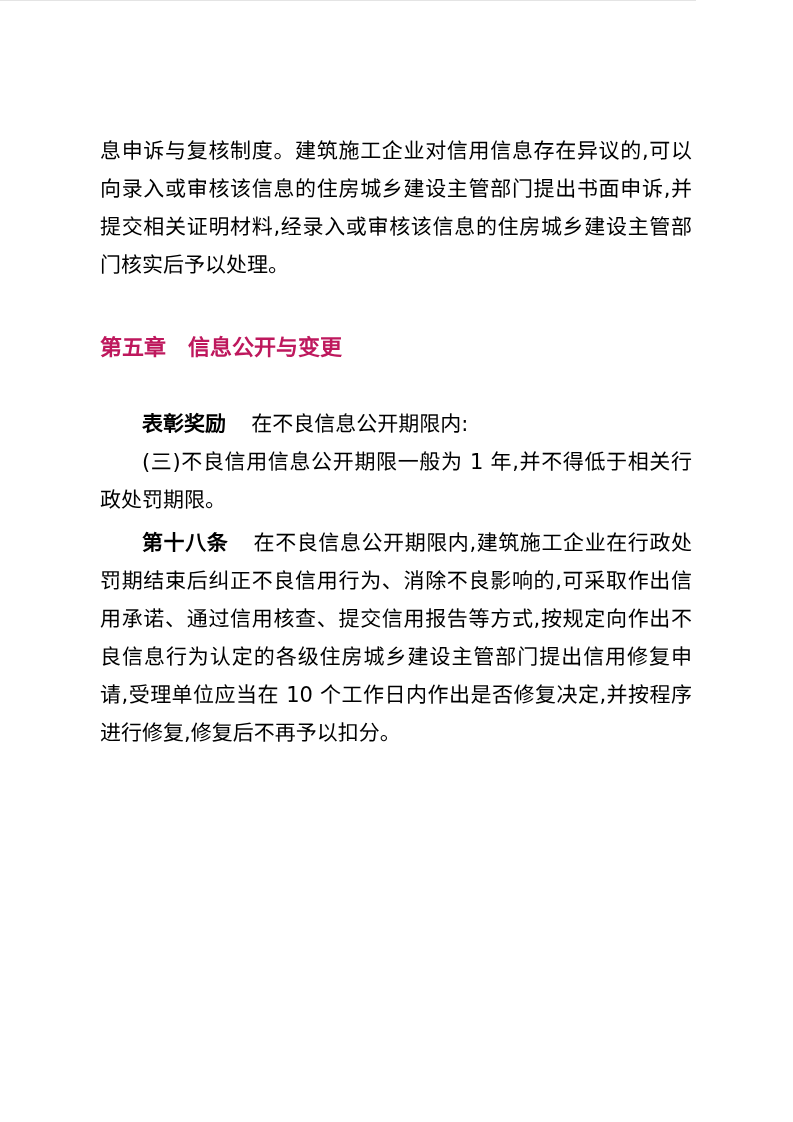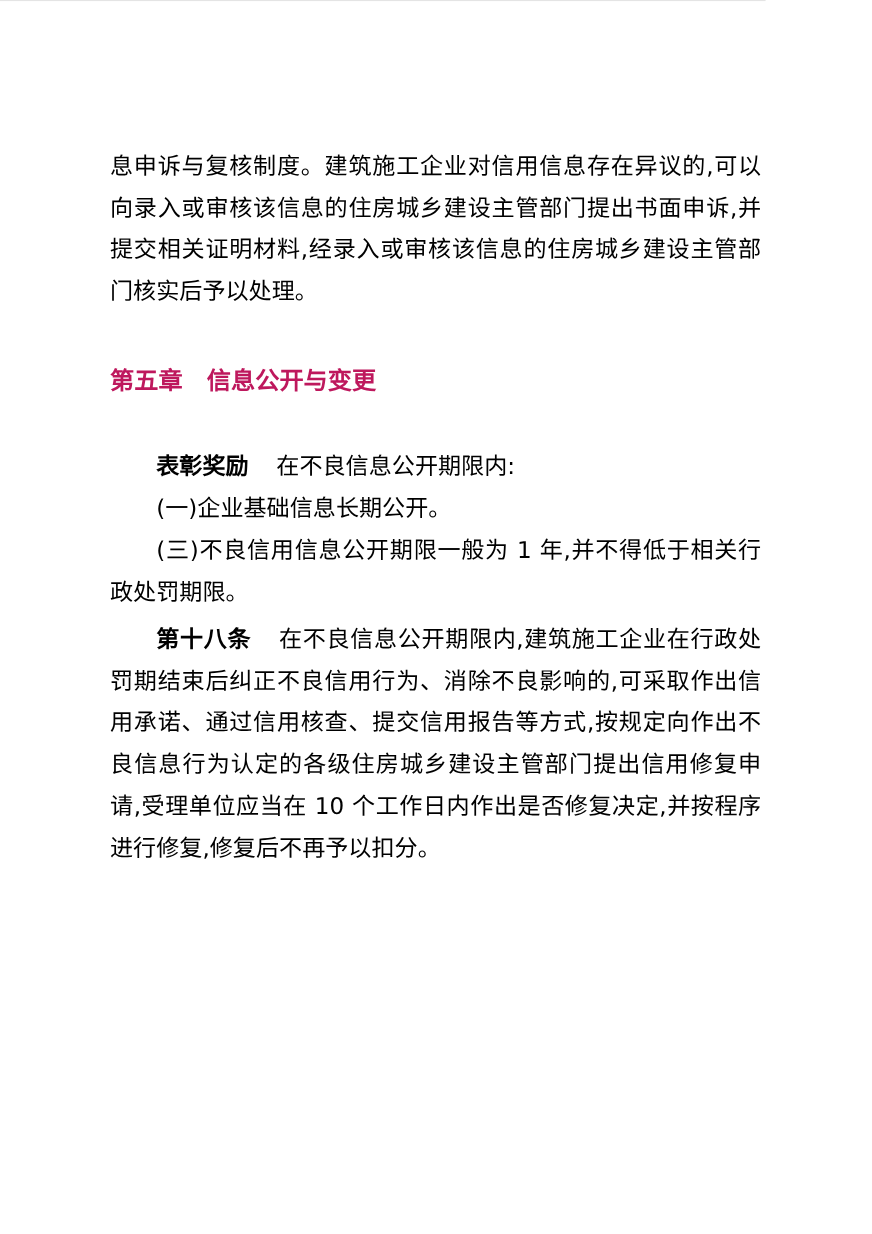--- a/index.html
+++ b/index.html
@@ -56,17 +56,16 @@
   }
 </style>
 </head>
 <body>
 
 <div class="page">
   <div class="content">
       <p class="para"><span>息申诉与复核制度。建筑施工企业对信用信息存在异议的,可以向录入或审核该信息的住房城乡建设主管部门提出书面申诉,并提交相关证明材料,经录入或审核该信息的住房城乡建设主管部门核实后予以处理。</span></p>
       <h2 class="chapter"><span class="num">第五章</span><span>信息公开与变更</span></h2>
       <p class="para indent article"><b class="lead">表彰奖励</b><span>在不良信息公开期限内:</span></p>
-      <p class="para indent"><span>(一)企业基础信息长期公开。</span></p>
       <p class="para indent"><span>(三)不良信用信息公开期限一般为 1 年,并不得低于相关行政处罚期限。</span></p>
       <p class="para indent article"><b class="lead">第十八条</b><span>在不良信息公开期限内,建筑施工企业在行政处罚期结束后纠正不良信用行为、消除不良影响的,可采取作出信用承诺、通过信用核查、提交信用报告等方式,按规定向作出不良信息行为认定的各级住房城乡建设主管部门提出信用修复申请,受理单位应当在 10 个工作日内作出是否修复决定,并按程序进行修复,修复后不再予以扣分。</span></p>
     </div>
 </div>
 
 </body></html>

